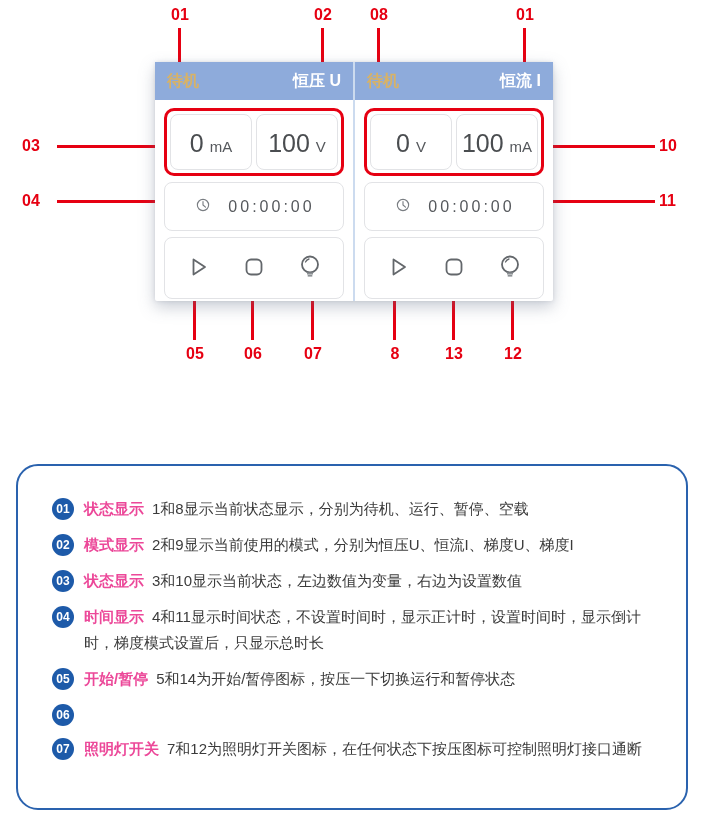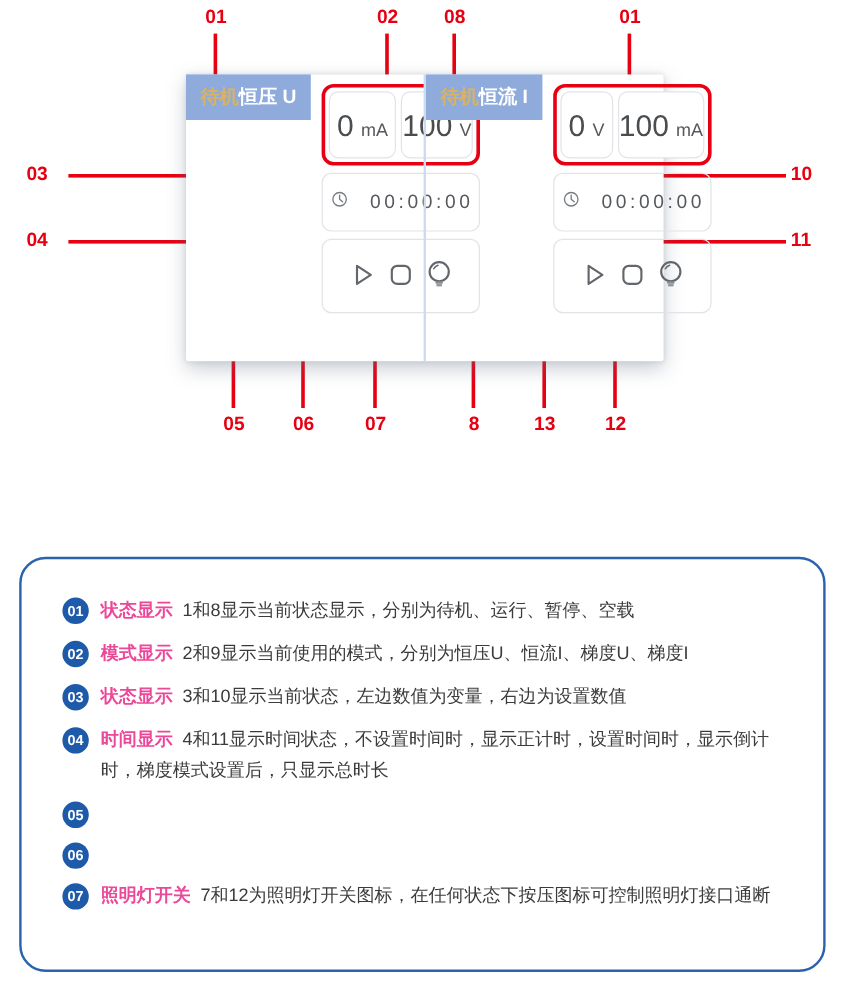--- a/index.html
+++ b/index.html
@@ -24,21 +24,21 @@
   .vl-05{left:193px;top:283px;height:57px;} .vl-06{left:251px;top:283px;height:57px;}
   .vl-07{left:311px;top:283px;height:57px;} .vl-14{left:393px;top:283px;height:57px;}
   .vl-13{left:452px;top:283px;height:57px;} .vl-12{left:511px;top:283px;height:57px;}
   .cn-05{left:195px;top:344px;} .cn-06{left:253px;top:344px;} .cn-07{left:313px;top:344px;}
   .cn-14{left:395px;top:344px;} .cn-13{left:454px;top:344px;} .cn-12{left:513px;top:344px;}
 
   
   .device{position:absolute;left:155px;top:62px;width:398px;height:239px;display:flex;background:#fff;
           box-shadow:0 6px 16px rgba(100,112,135,.35),0 0 4px rgba(100,112,135,.18);border-radius:2px;}
   .divider{width:2px;background:#ccdbef;}
-  .panel{width:198px;display:flex;flex-direction:row;}
+  .panel{width:198px;display:flex;flex-direction:column;}
   .panel header{height:38px;background:#8eabdb;display:flex;justify-content:space-between;align-items:center;
                 padding:0 12px;font-size:16px;font-weight:bold;flex:none;}
   .status{color:#d8b266;}
   .mode{color:#ffffff;}
   .pbody{flex:1;padding:8px 9px;display:flex;flex-direction:column;gap:6px;box-sizing:border-box;}
   .values{border:3px solid #e60012;border-radius:10px;padding:3px;display:flex;gap:4px;height:68px;box-sizing:border-box;}
   .vbox{flex:1;background:#fff;border:1px solid #e2e3e6;border-radius:8px;display:flex;align-items:baseline;
         justify-content:center;gap:6px;padding-top:14px;box-sizing:border-box;}
   .val{font-size:25px;color:#4a4d50;}
   .unit{font-size:15px;color:#55585c;}
@@ -207,20 +207,21 @@
     <div class="li">
       <span class="badge">03</span>
       <p class="litext"><span class="term">状态显示</span><span class="desc">3和10显示当前状态，左边数值为变量，右边为设置数值</span></p>
     </div>
     <div class="li">
       <span class="badge">04</span>
       <p class="litext"><span class="term">时间显示</span><span class="desc">4和11显示时间状态，不设置时间时，显示正计时，设置时间时，显示倒计时，梯度模式设置后，只显示总时长</span></p>
     </div>
     <div class="li">
       <span class="badge">05</span>
+      <p class="litext"><span class="term">开始/暂停</span><span class="desc">5和14为开始/暂停图标，按压一下切换运行和暂停状态</span></p>
     </div>
     <div class="li">
       <span class="badge">06</span>
     </div>
     <div class="li">
       <span class="badge">07</span>
       <p class="litext"><span class="term">照明灯开关</span><span class="desc">7和12为照明灯开关图标，在任何状态下按压图标可控制照明灯接口通断</span></p>
     </div>
   </div>
 

